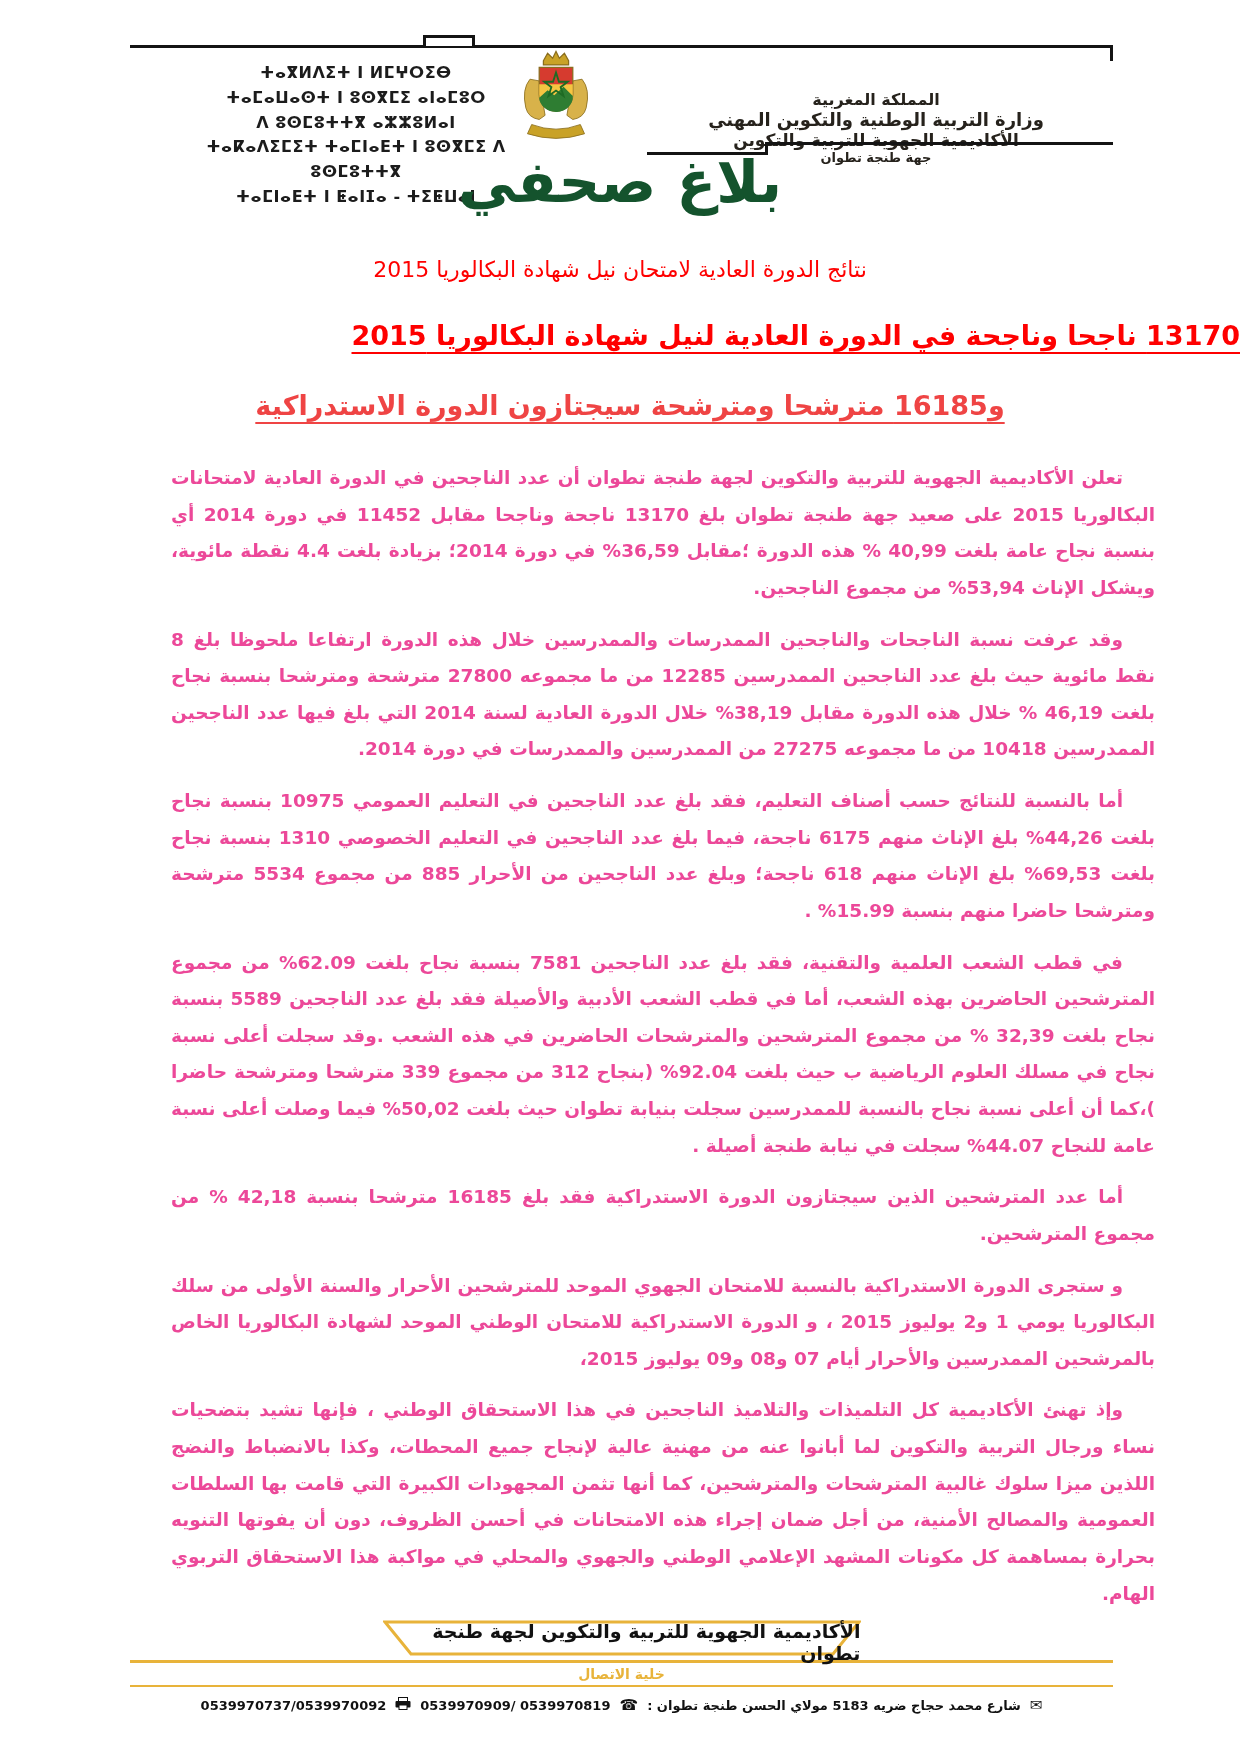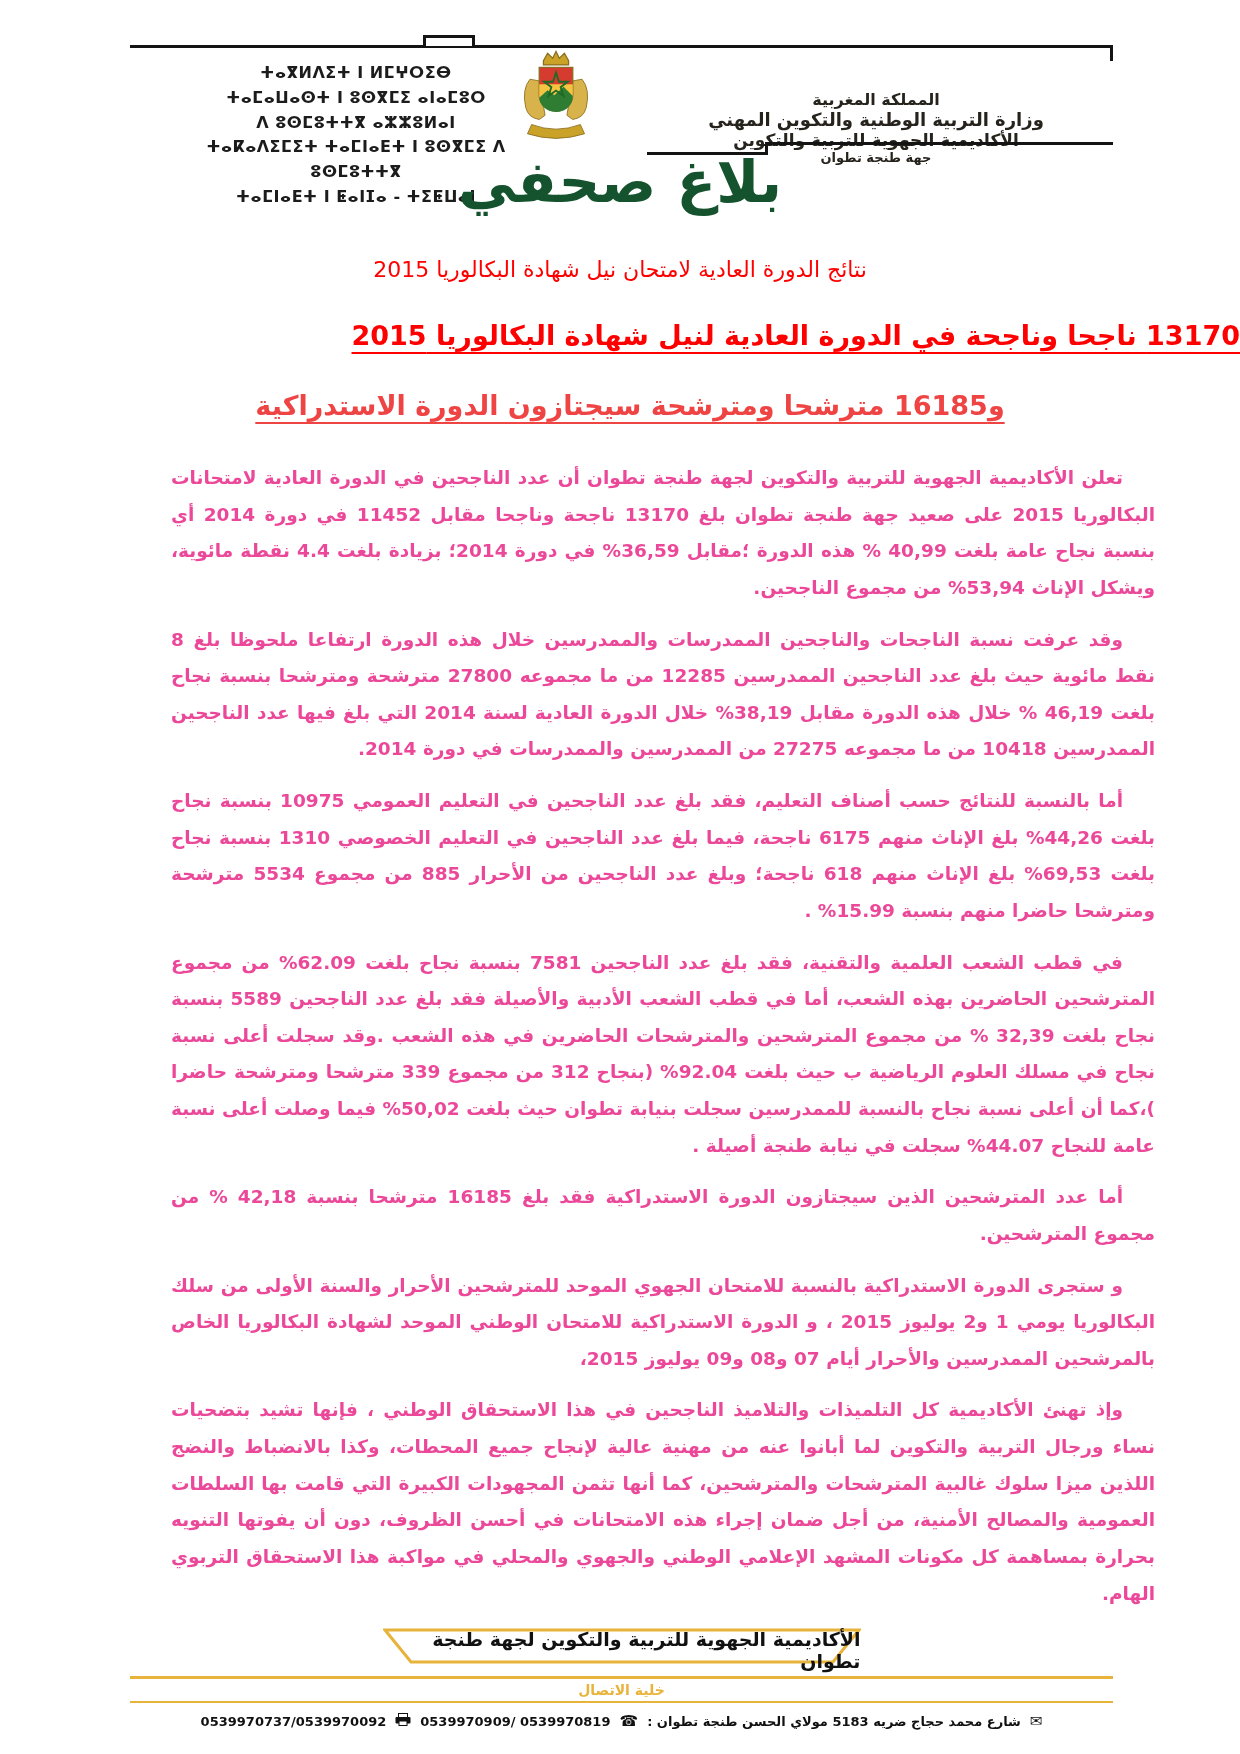--- a/index.html
+++ b/index.html
@@ -43,21 +43,21 @@
                font-size:27px; font-weight:bold; direction:rtl;
                text-decoration:underline; text-underline-offset:7px; }
 
   
   .body-text { position:absolute; top:460px; left:129px; width:984px;
                direction:rtl; text-align:justify; font-size:18.5px; font-weight:bold; color:#ec4899;margin-left:42px; }
   .body-text p { line-height:1.98; margin-bottom:15px; text-indent:32px; }
 
   
   .footer { position:absolute; top:1620px; left:130px; width:983px; }
-  .f-trap { position:relative; width:478px; height:43px; margin:8px auto; }
+  .f-trap { position:relative; width:478px; height:43px; margin:0 auto; }
   .f-trap svg { position:absolute; inset:0; }
   .f-trap .t { position:absolute; inset:0; display:flex; align-items:center; justify-content:center;
                font-size:19px; font-weight:bold; direction:rtl; color:#111; }
   .f-line1 { height:3px; margin-top:-3px; }
   .f-unit { text-align:center; font-weight:bold; font-size:14px; margin-top:3px; direction:rtl; }
   .f-line2 { height:2px; margin-top:3px; }
   .f-contact { display:flex; direction:rtl; justify-content:center; align-items:center;
                gap:9px; margin-top:10px; font-size:13px; font-weight:bold; color:#111; }
   .f-contact .ico { font-size:15px; line-height:1; }
 </style>

